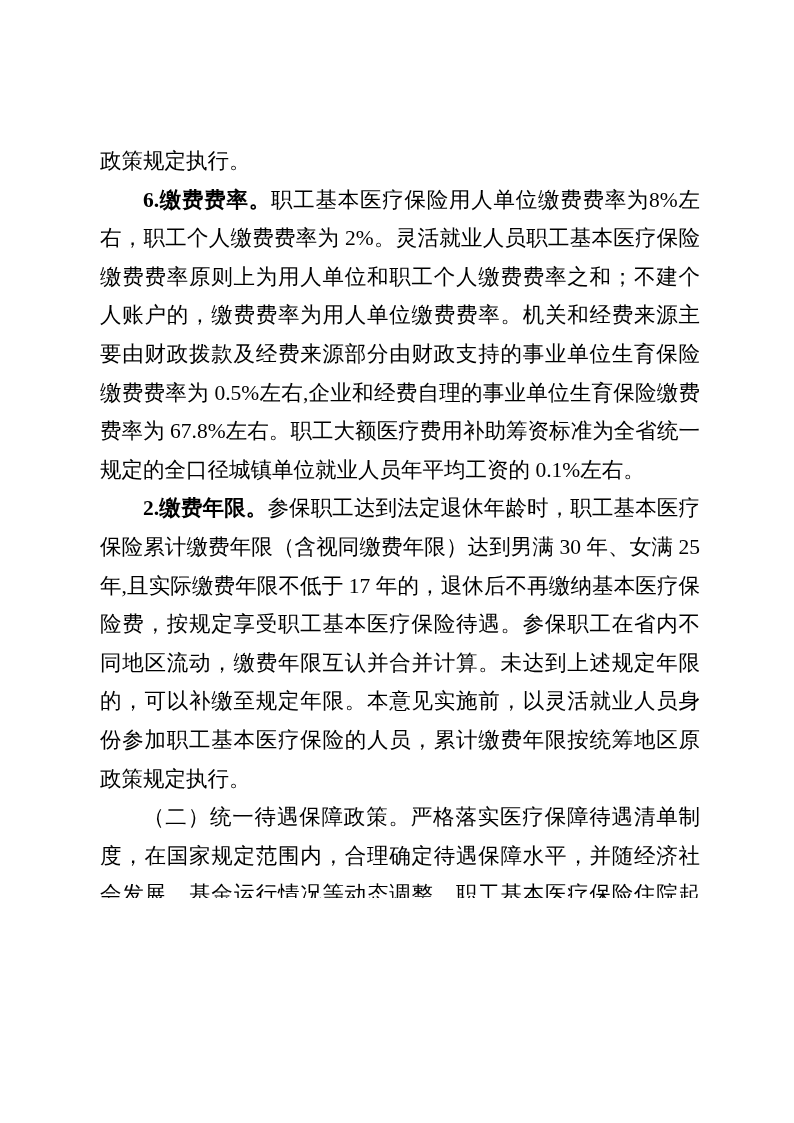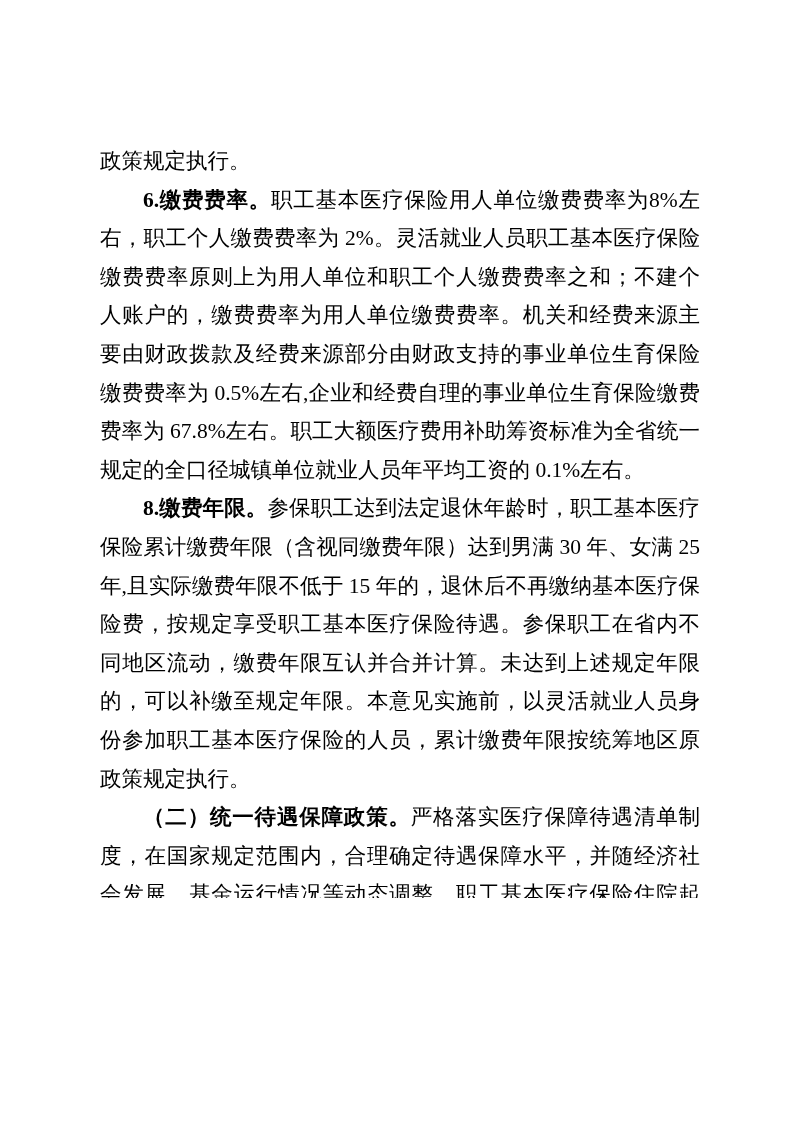--- a/index.html
+++ b/index.html
@@ -32,21 +32,21 @@
   .para {
     margin: 0;
   }
   .para.indent {
     text-indent: 2em;
   }
   .seg-bold {
     font-weight: bold;
   }
   .seg-kai-lead {
-    font-weight: bold;
+    font-weight: normal;
     margin-top: 18px;
   }
   .seg-body {
     font-weight: normal;
   }
   .page-footer {
     position: absolute;
     left: 103px;
     top: 1000px;
     font-size: 19px;
@@ -56,17 +56,17 @@
     white-space: pre;
   }
 </style>
 </head>
 <body>
 
 <div class="page">
   <div class="doc-body" id="doc-body">
       <p class="para"><span class="seg-body">政策规定执行。</span></p>
       <p class="para indent"><span class="seg-bold">6.缴费费率。</span><span class="seg-body">职工基本医疗保险用人单位缴费费率为8%左右，职工个人缴费费率为 2%。灵活就业人员职工基本医疗保险缴费费率原则上为用人单位和职工个人缴费费率之和；不建个人账户的，缴费费率为用人单位缴费费率。机关和经费来源主要由财政拨款及经费来源部分由财政支持的事业单位生育保险缴费费率为 0.5%左右,企业和经费自理的事业单位生育保险缴费费率为 67.8%左右。职工大额医疗费用补助筹资标准为全省统一规定的全口径城镇单位就业人员年平均工资的 0.1%左右。</span></p>
-      <p class="para indent"><span class="seg-bold">8.缴费年限。</span><span class="seg-body">参保职工达到法定退休年龄时，职工基本医疗保险累计缴费年限（含视同缴费年限）达到男满 30 年、女满 25 年,且实际缴费年限不低于 15 年的，退休后不再缴纳基本医疗保险费，按规定享受职工基本医疗保险待遇。参保职工在省内不同地区流动，缴费年限互认并合并计算。未达到上述规定年限的，可以补缴至规定年限。本意见实施前，以灵活就业人员身份参加职工基本医疗保险的人员，累计缴费年限按统筹地区原政策规定执行。</span></p>
+      <p class="para indent"><span class="seg-bold">2.缴费年限。</span><span class="seg-body">参保职工达到法定退休年龄时，职工基本医疗保险累计缴费年限（含视同缴费年限）达到男满 30 年、女满 25 年,且实际缴费年限不低于 17 年的，退休后不再缴纳基本医疗保险费，按规定享受职工基本医疗保险待遇。参保职工在省内不同地区流动，缴费年限互认并合并计算。未达到上述规定年限的，可以补缴至规定年限。本意见实施前，以灵活就业人员身份参加职工基本医疗保险的人员，累计缴费年限按统筹地区原政策规定执行。</span></p>
       <p class="para indent"><span class="seg-kai-lead">（二）统一待遇保障政策。</span><span class="seg-body">严格落实医疗保障待遇清单制度，在国家规定范围内，合理确定待遇保障水平，并随经济社会发展、基金运行情况等动态调整。职工基本医疗保险住院起付标准原则上不高于全省统一规定的全口径城镇单位就业人员月平均工资的 10%；政策范围内的医疗费用统筹基金支付比例不低于 85%，并</span></p>
     </div>
   <div class="page-footer">— 6 —</div>
 </div>
 
 </body></html>

